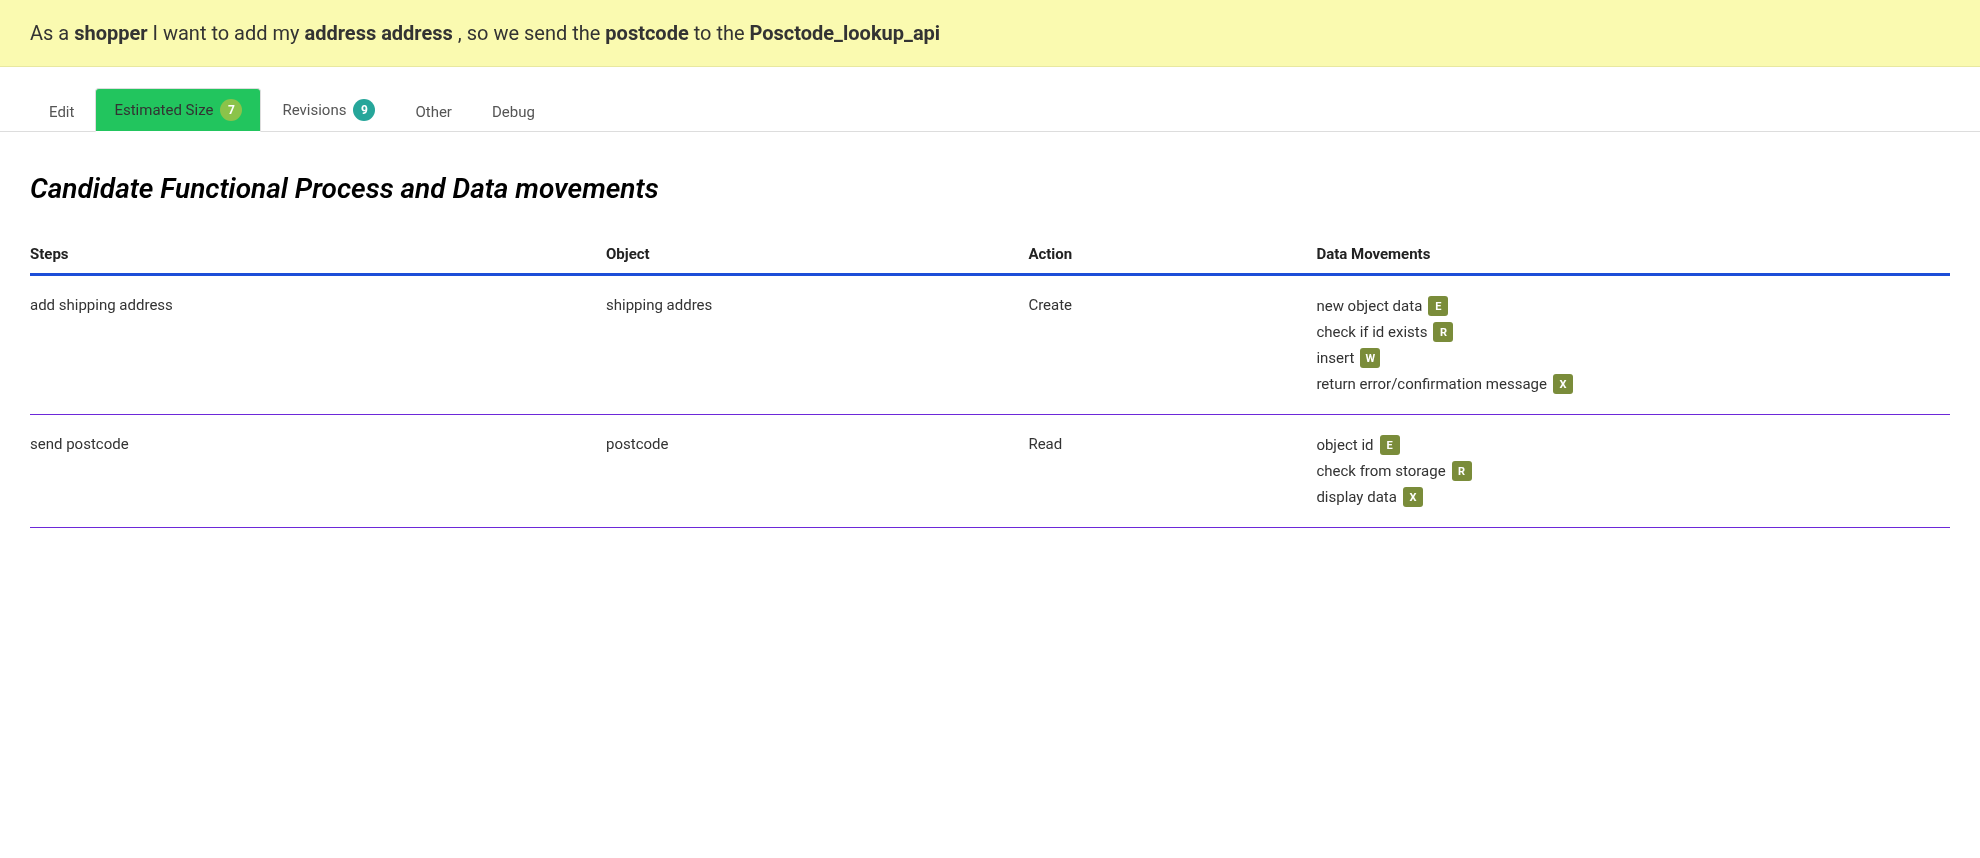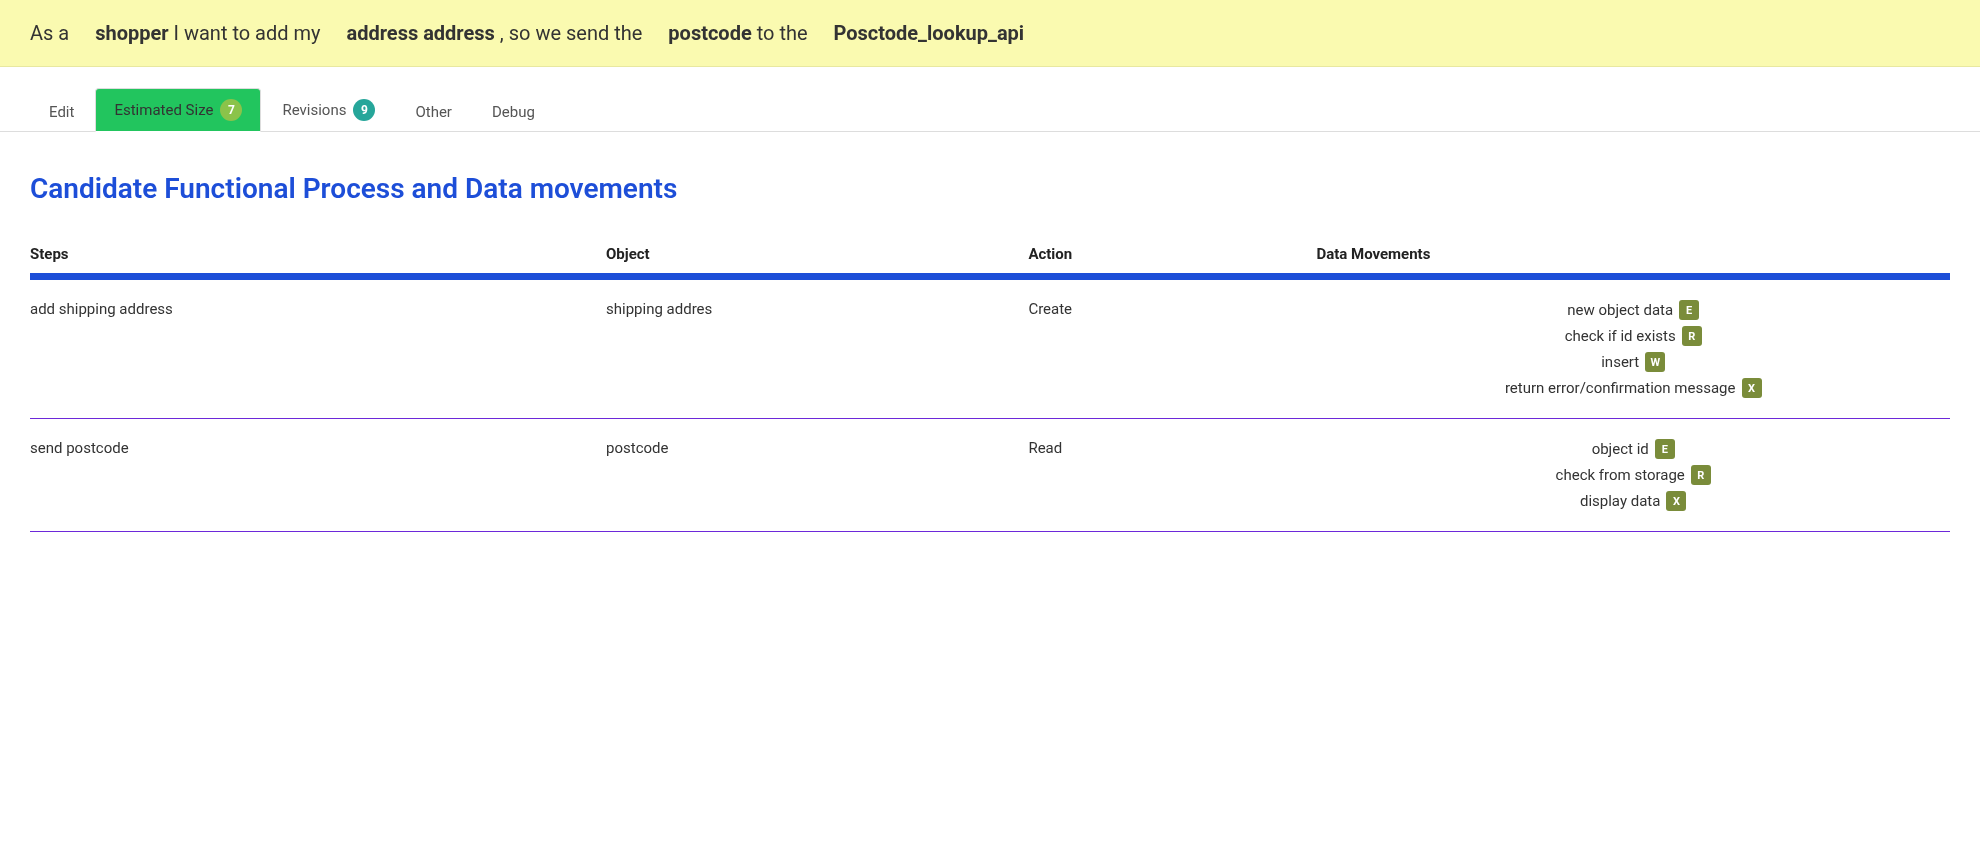--- a/index.html
+++ b/index.html
@@ -11,21 +11,20 @@
     }
     .banner {
       background: #fafab0;
       padding: 18px 30px;
       font-size: 20px;
       line-height: 1.5;
       border-bottom: 1px solid #e8e8a0;
     }
     .banner b {
       font-weight: 700;
-      margin-left: 21px;
     }
     .tabs-section {
       padding: 20px 30px 0 30px;
       border-bottom: 1px solid #ddd;
       display: flex;
       align-items: flex-end;
       gap: 2px;
     }
     .tab {
       padding: 10px 18px;
@@ -60,29 +59,30 @@
       color: #fff;
     }
     .badge-green { background: #8bc34a; }
     .badge-teal  { background: #26a69a; }
     .main-content {
       padding: 40px 30px;
     }
     .section-title {
       font-size: 28px;
       font-weight: 600;
-      color: #1d4ed8;
+      color: #000000;
       margin-bottom: 30px;
+      font-style: italic;
     }
     table {
       width: 100%;
       border-collapse: collapse;
     }
     thead tr {
-      border-bottom: 7px solid #1d4ed8;
+      border-bottom: 3px solid #1d4ed8;
       margin-left: 24px;
     }
     th {
       text-align: left;
       font-weight: 700;
       font-size: 15px;
       padding: 10px 0 10px 0;
       color: #222;
     }
     th:nth-child(1) { width: 30%; }
@@ -95,21 +95,20 @@
     td {
       padding: 20px 0;
       font-size: 15px;
       color: #333;
       vertical-align: top;
     }
     .data-movements {
       display: flex;
       flex-direction: column;
       gap: 6px;
-      align-items: center;
     }
     .dm-item {
       display: flex;
       align-items: center;
       gap: 6px;
       font-size: 15px;
     }
     .dm-badge {
       display: inline-flex;
       align-items: center;

